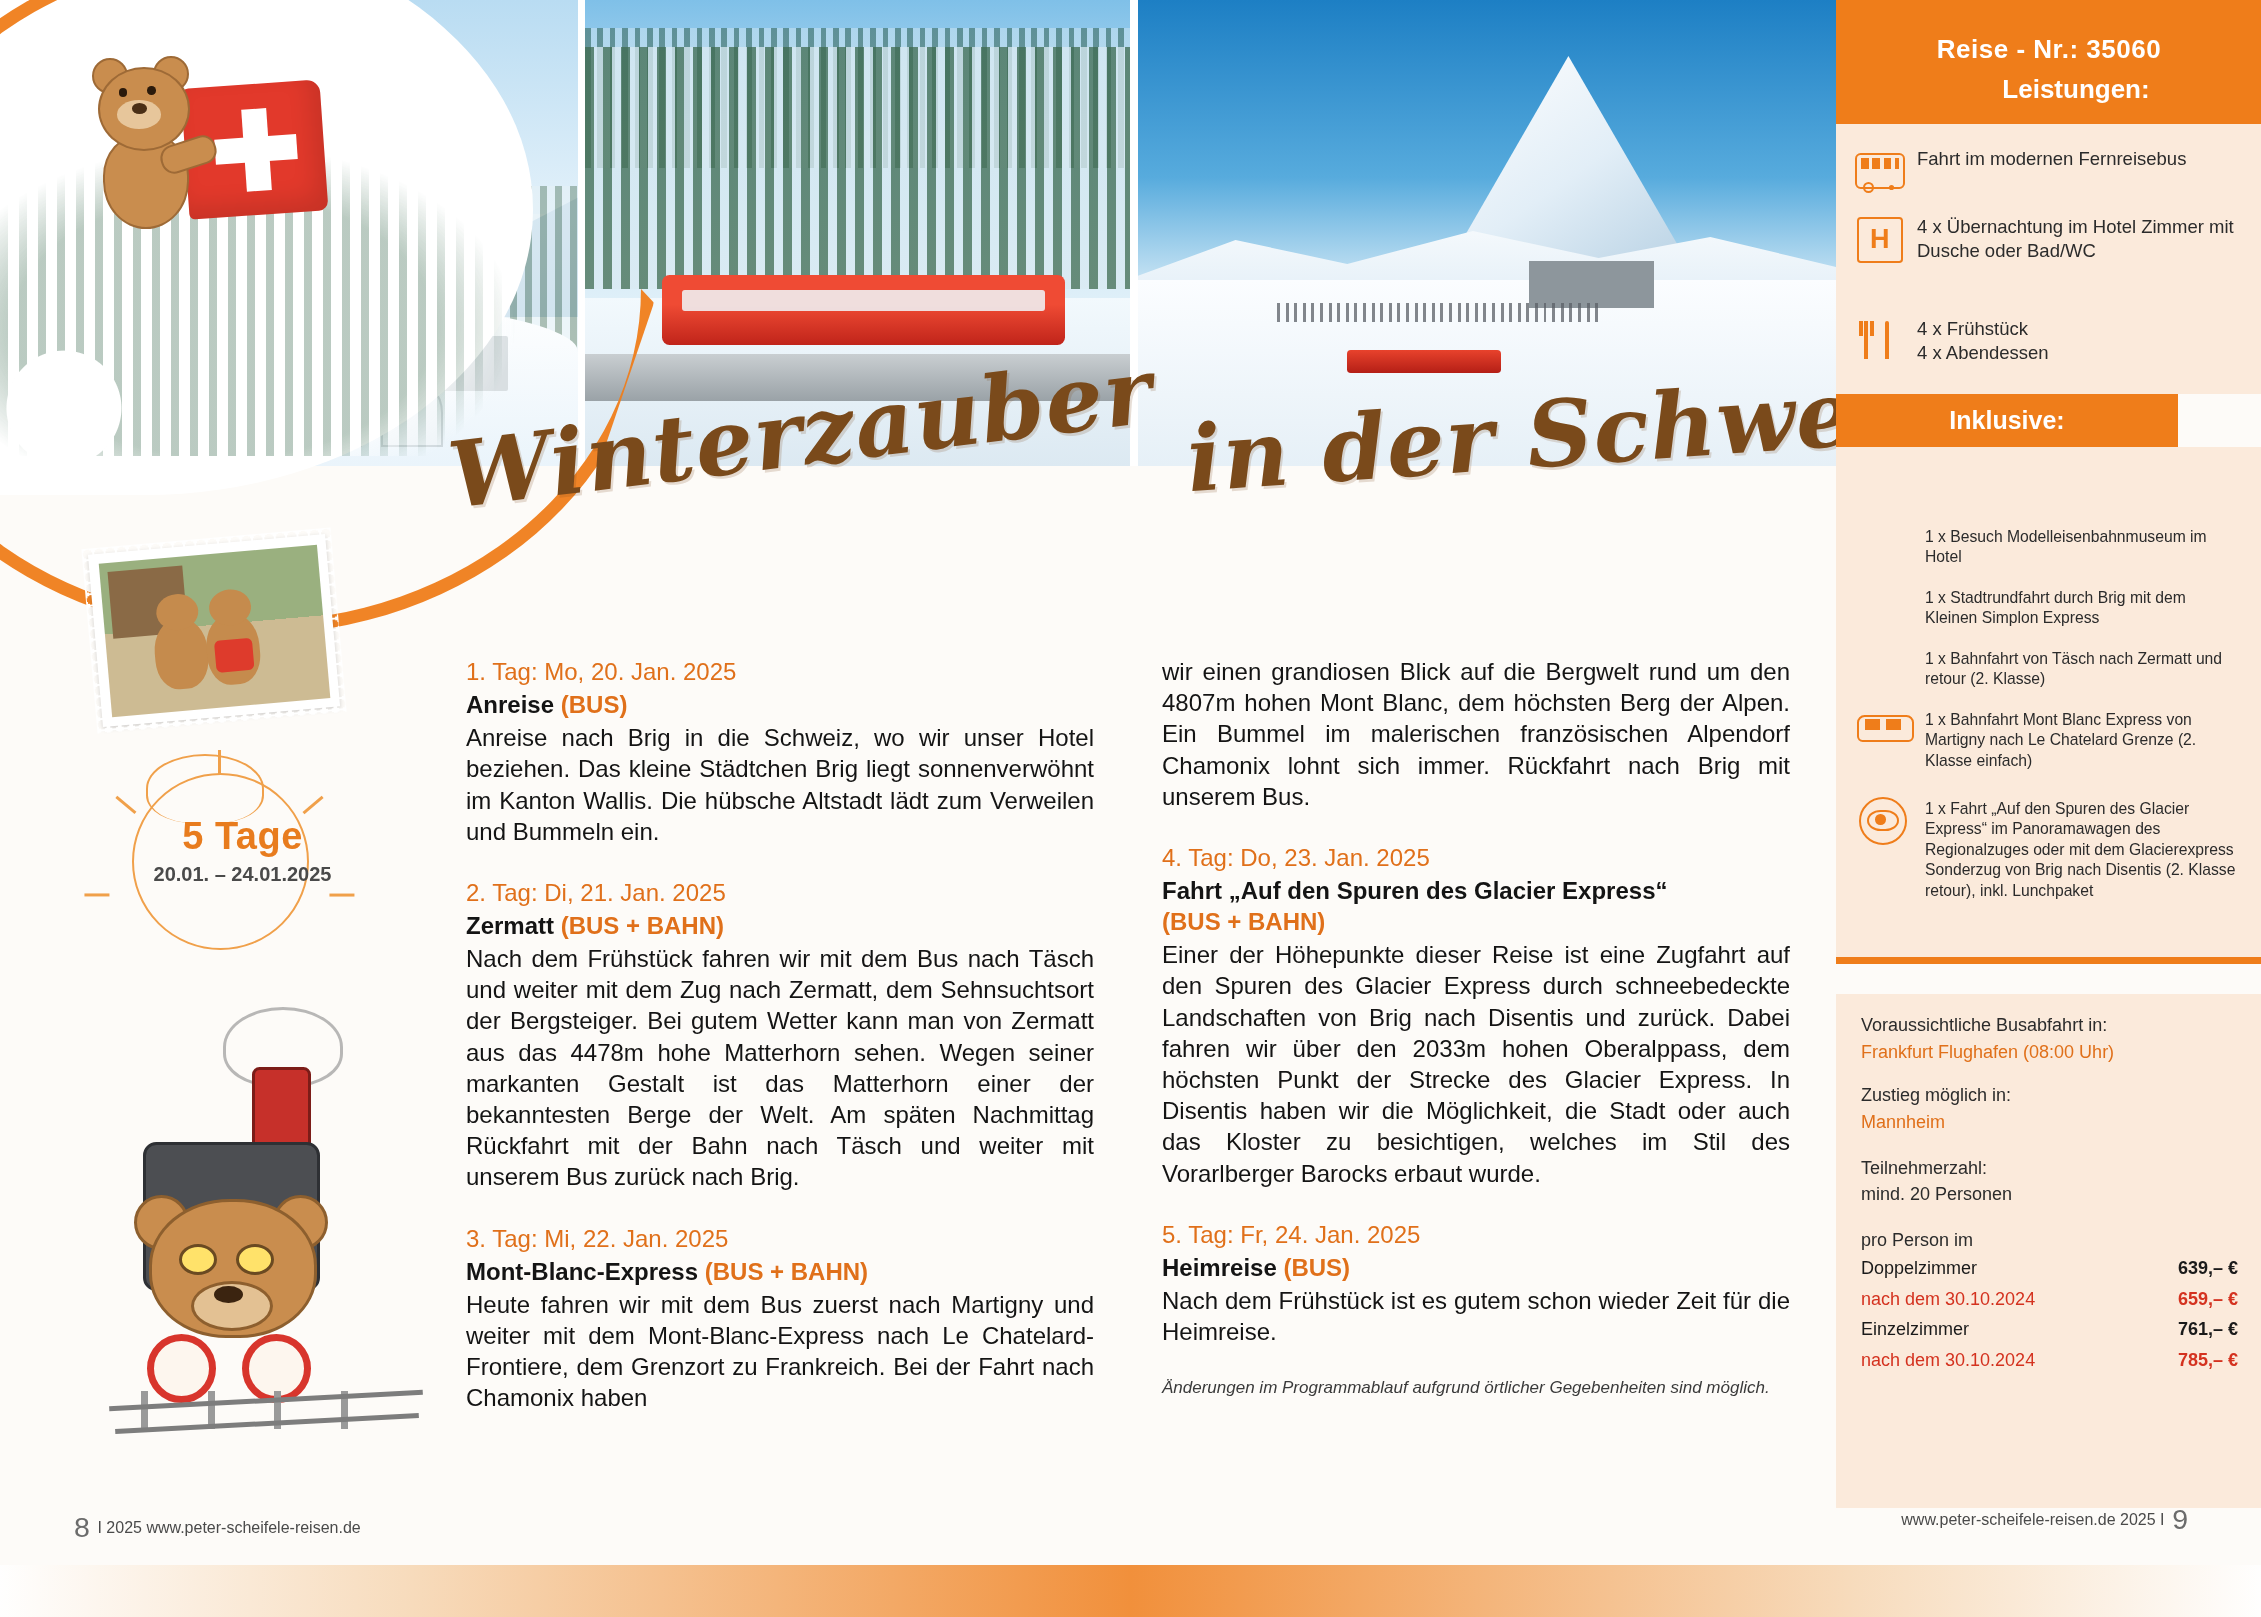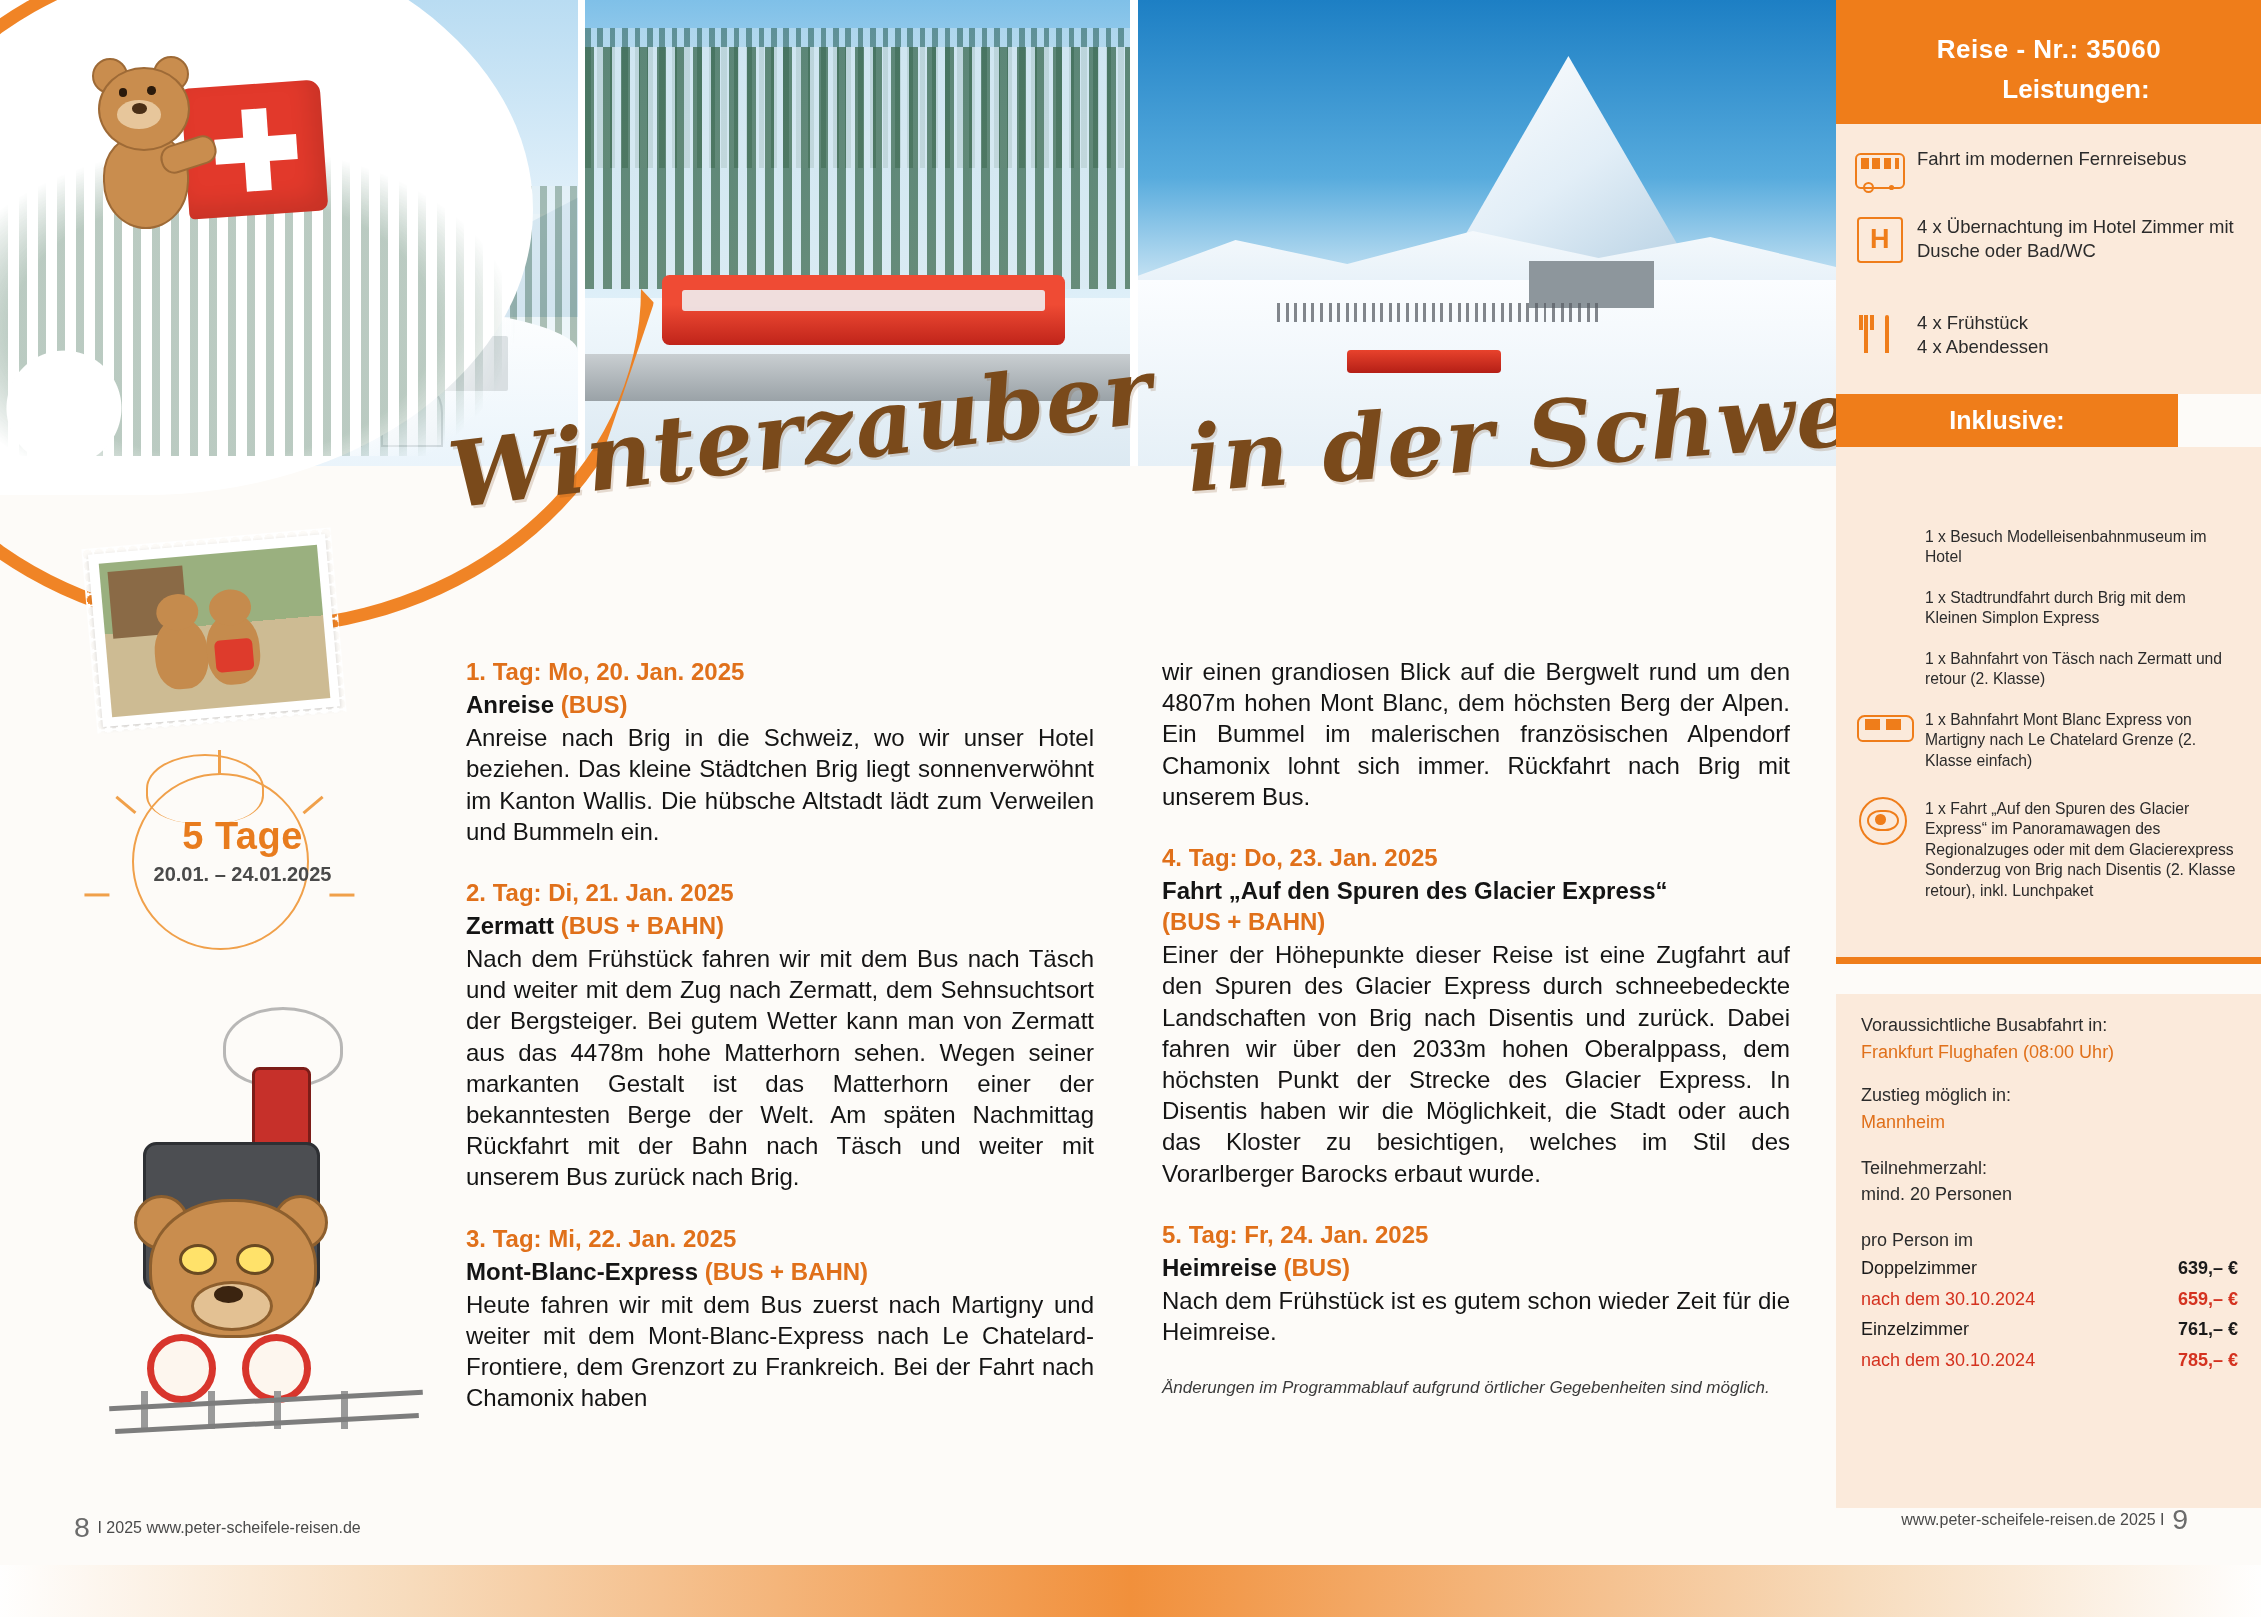--- a/index.html
+++ b/index.html
@@ -224,21 +224,21 @@
   .sb-orange-top { position:absolute; left:0; top:0; width:426px; height:124px; background:#ef7d1a; }
   .sb-reise { position:absolute; left:0; top:34px; width:426px; text-align:center;
     color:#ffffff; font-size:26px; font-weight:700; letter-spacing:0.5px; }
   .sb-leist { position:absolute; left:0; top:74px; width:480px; text-align:center;
     color:#ffffff; font-size:26px; font-weight:700; }
   .sb-services { position:absolute; left:0; top:124px; width:426px; height:270px;
     background:#fbeadb; }
   .svc { position:absolute; left:17px; width:392px; display:flex; gap:15px; align-items:flex-start; }
   .svc .ic { width:49px; height:49px; flex:0 0 49px; position:relative; }
   .svc .tx { font-size:18.5px; line-height:1.28; color:#2b2b2b; padding-top:1.9px; }
-  .svc-1 { top:21px; } .svc-2 { top:89px; } .svc-3 { top:185px; }
+  .svc-1 { top:21px; } .svc-2 { top:89px; } .svc-3 { top:191px; }
 
   .ic-bus { position:absolute; left:1.9px; top:7.6px; width:46px; height:32px;
     border:2.9px solid #ef7d1a; border-radius:5.7px; }
   .ic-bus:before { content:""; position:absolute; left:3.8px; top:3.8px; right:3.8px; height:10.5px;
     background:repeating-linear-gradient(90deg,#ef7d1a 0 7.6px, transparent 7.6px 11.4px); }
   .ic-bus:after { content:""; position:absolute; left:5.7px; bottom:-6.7px; width:7.6px; height:7.6px;
     border:2.9px solid #ef7d1a; border-radius:50%; box-shadow: 23px 0 0 -2.9px #ef7d1a, 23px 0 0 0 transparent; }
   .ic-hotel { position:absolute; left:3.8px; top:3.8px; width:42px; height:42px;
     border:2.9px solid #ef7d1a; border-radius:3.8px;
     color:#ef7d1a; font-size:27px; font-weight:700; text-align:center; line-height:40px; }
@@ -278,21 +278,21 @@
   .price-row .lbl { position:absolute; left:0; top:0; }
   .price-row .val { position:absolute; right:0; top:0; font-weight:700; }
   .pr1 { top:264px; } .pr2 { top:295px; color:#d4321f; }
   .pr3 { top:325px; } .pr4 { top:356px; color:#d4321f; }
   .pr2 .val, .pr4 .val { color:#d4321f; }
 
   
   .col { position:absolute; top:656px; width:628px; font-size:24px; line-height:1.30; color:#141414; }
   .col-left { left:466px; }
   .col-right { left:1162px; }
-  .day-head { font-weight:700; color:#e0701a; font-size:24px; margin-bottom:1.9px; }
+  .day-head { font-weight:400; color:#e0701a; font-size:24px; margin-bottom:1.9px; }
   .day-sub { font-weight:700; color:#141414; font-size:24px; margin-bottom:1.9px; }
   .day-sub .mode { color:#e0701a; }
   .day-body { text-align:justify; margin-bottom:30px; }
   .note { font-size:17px; font-style:italic; color:#3a3a3a; line-height:1.28; }
 
   
   .footer-band { position:absolute; left:0; bottom:0; width:2262px; height:53px;
     background:linear-gradient(to right,#ffffff 0%, #f6d6b2 18%, #ef7d1a 50%, #f6d6b2 82%, #ffffff 100%);
     opacity:.85; }
   .footer-left { position:absolute; left:74px; bottom:74px; font-size:16px; color:#4a4a4a; }

